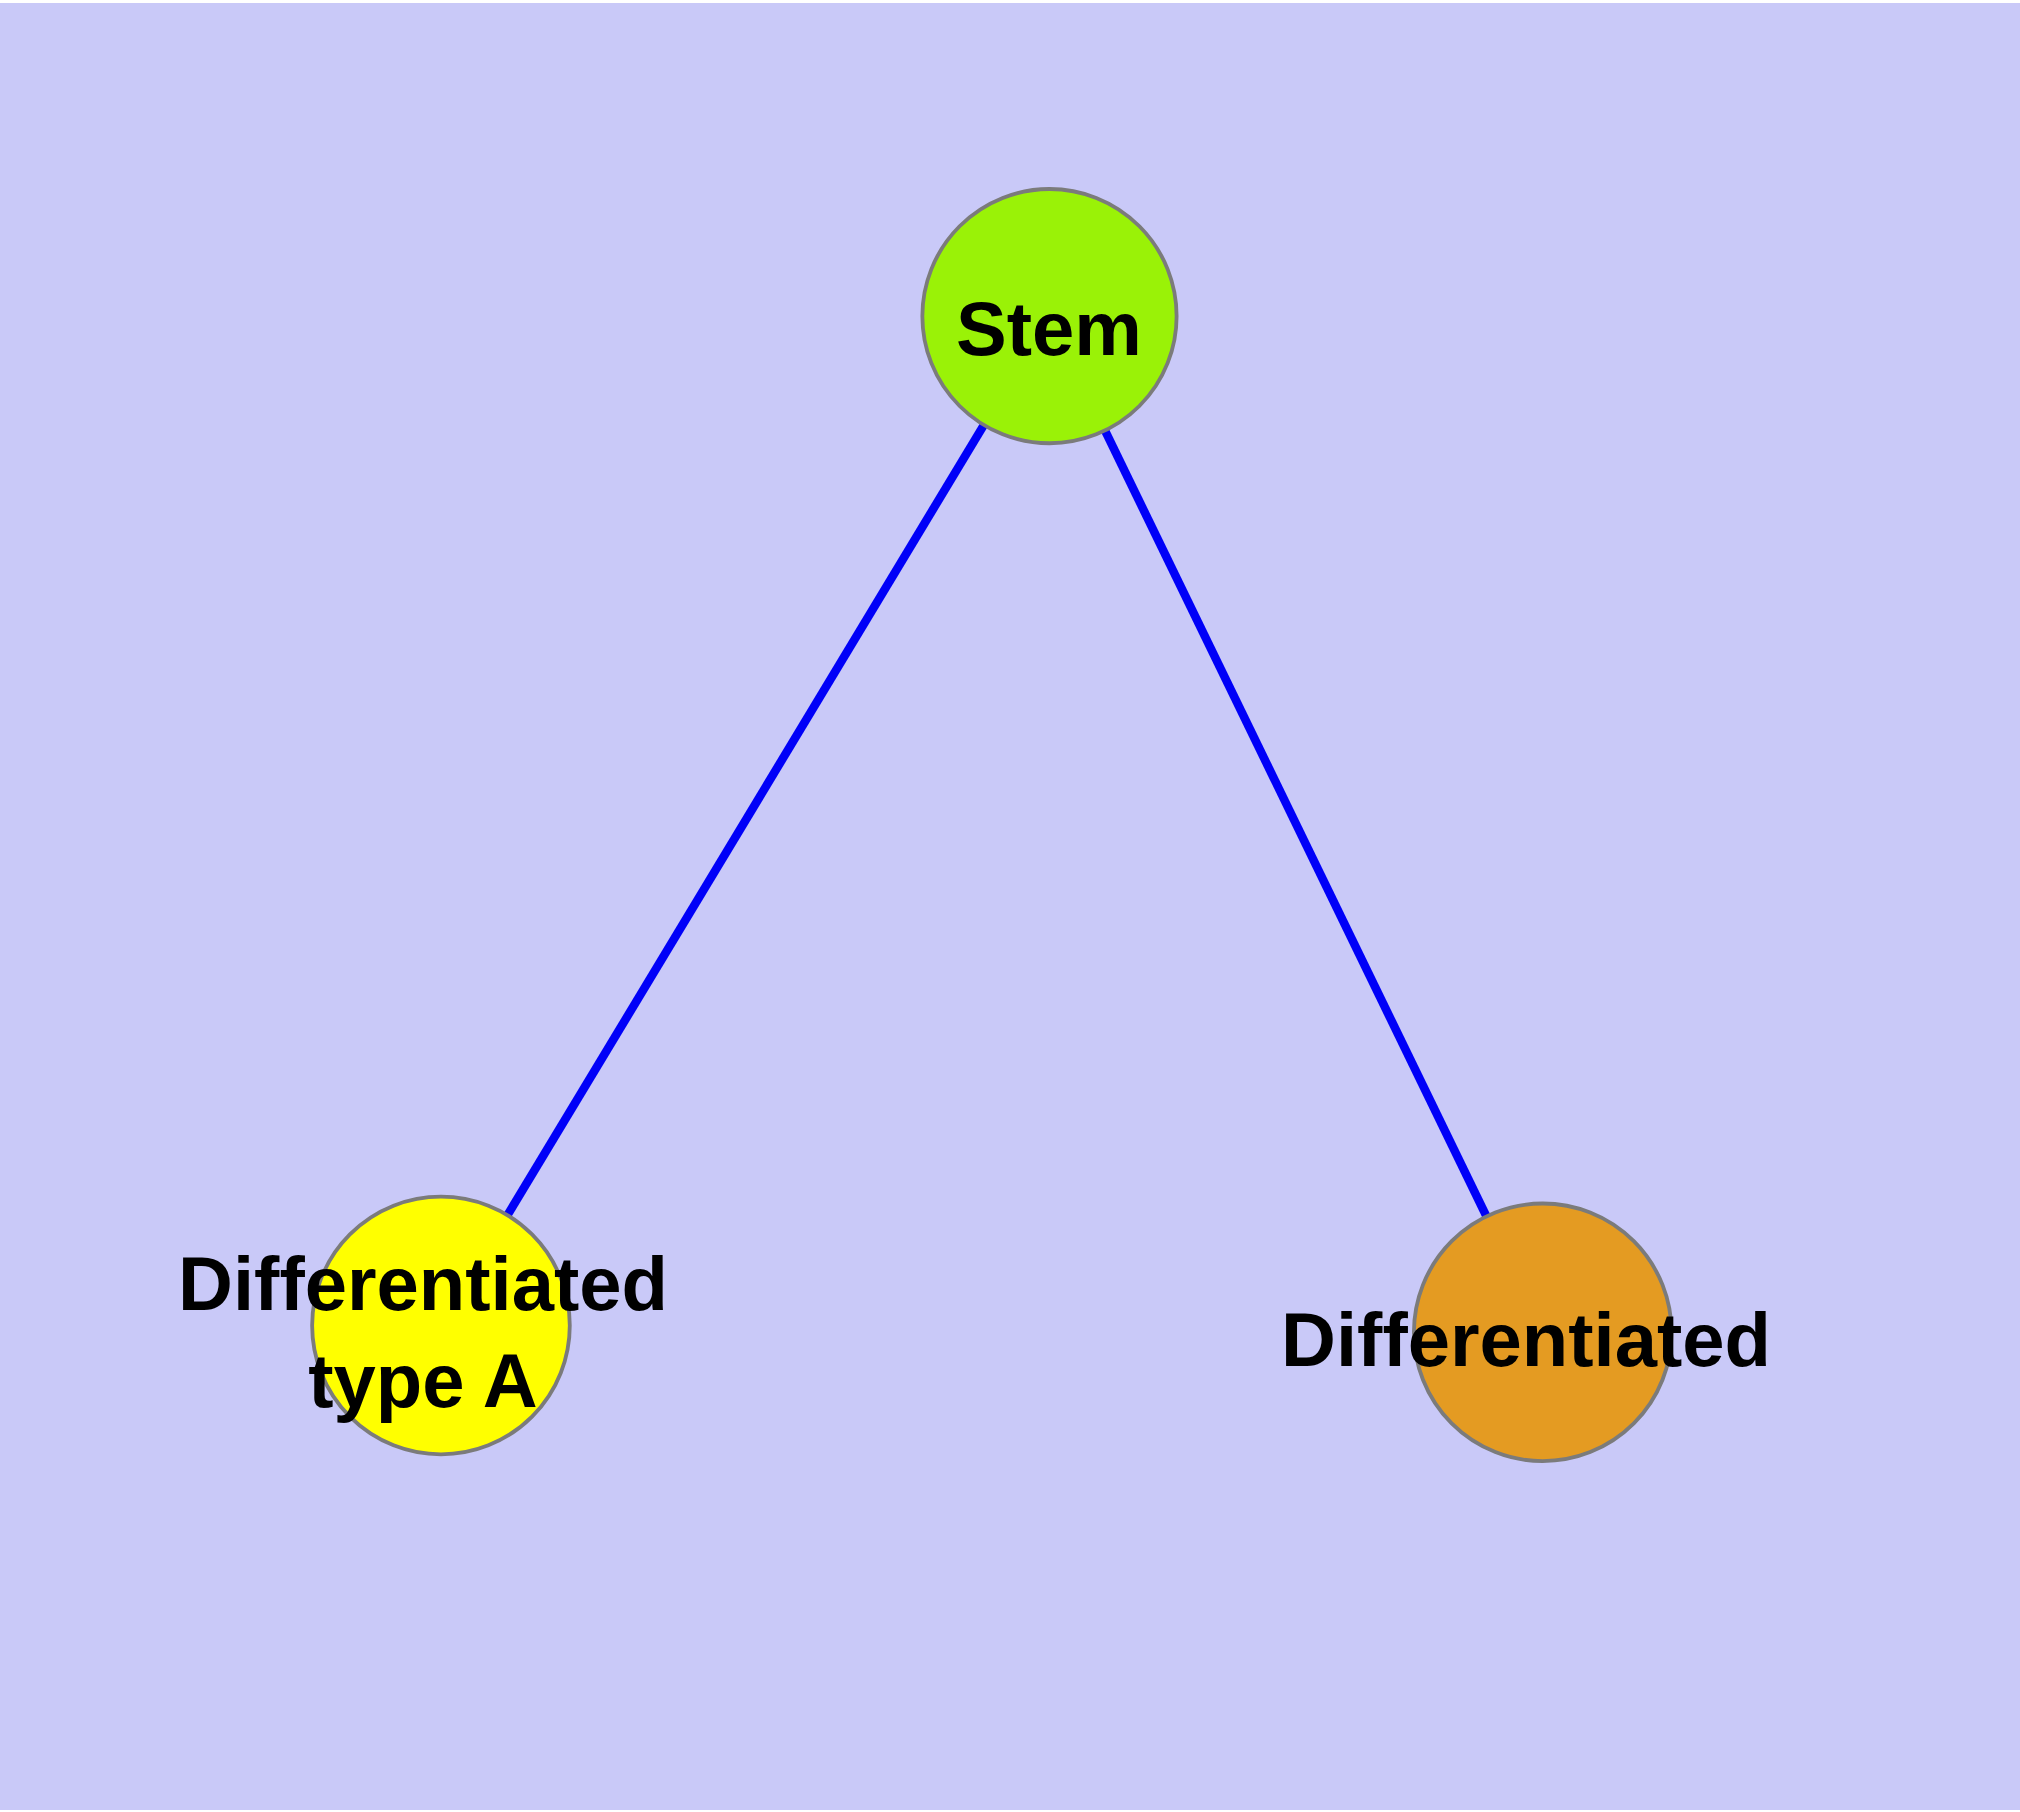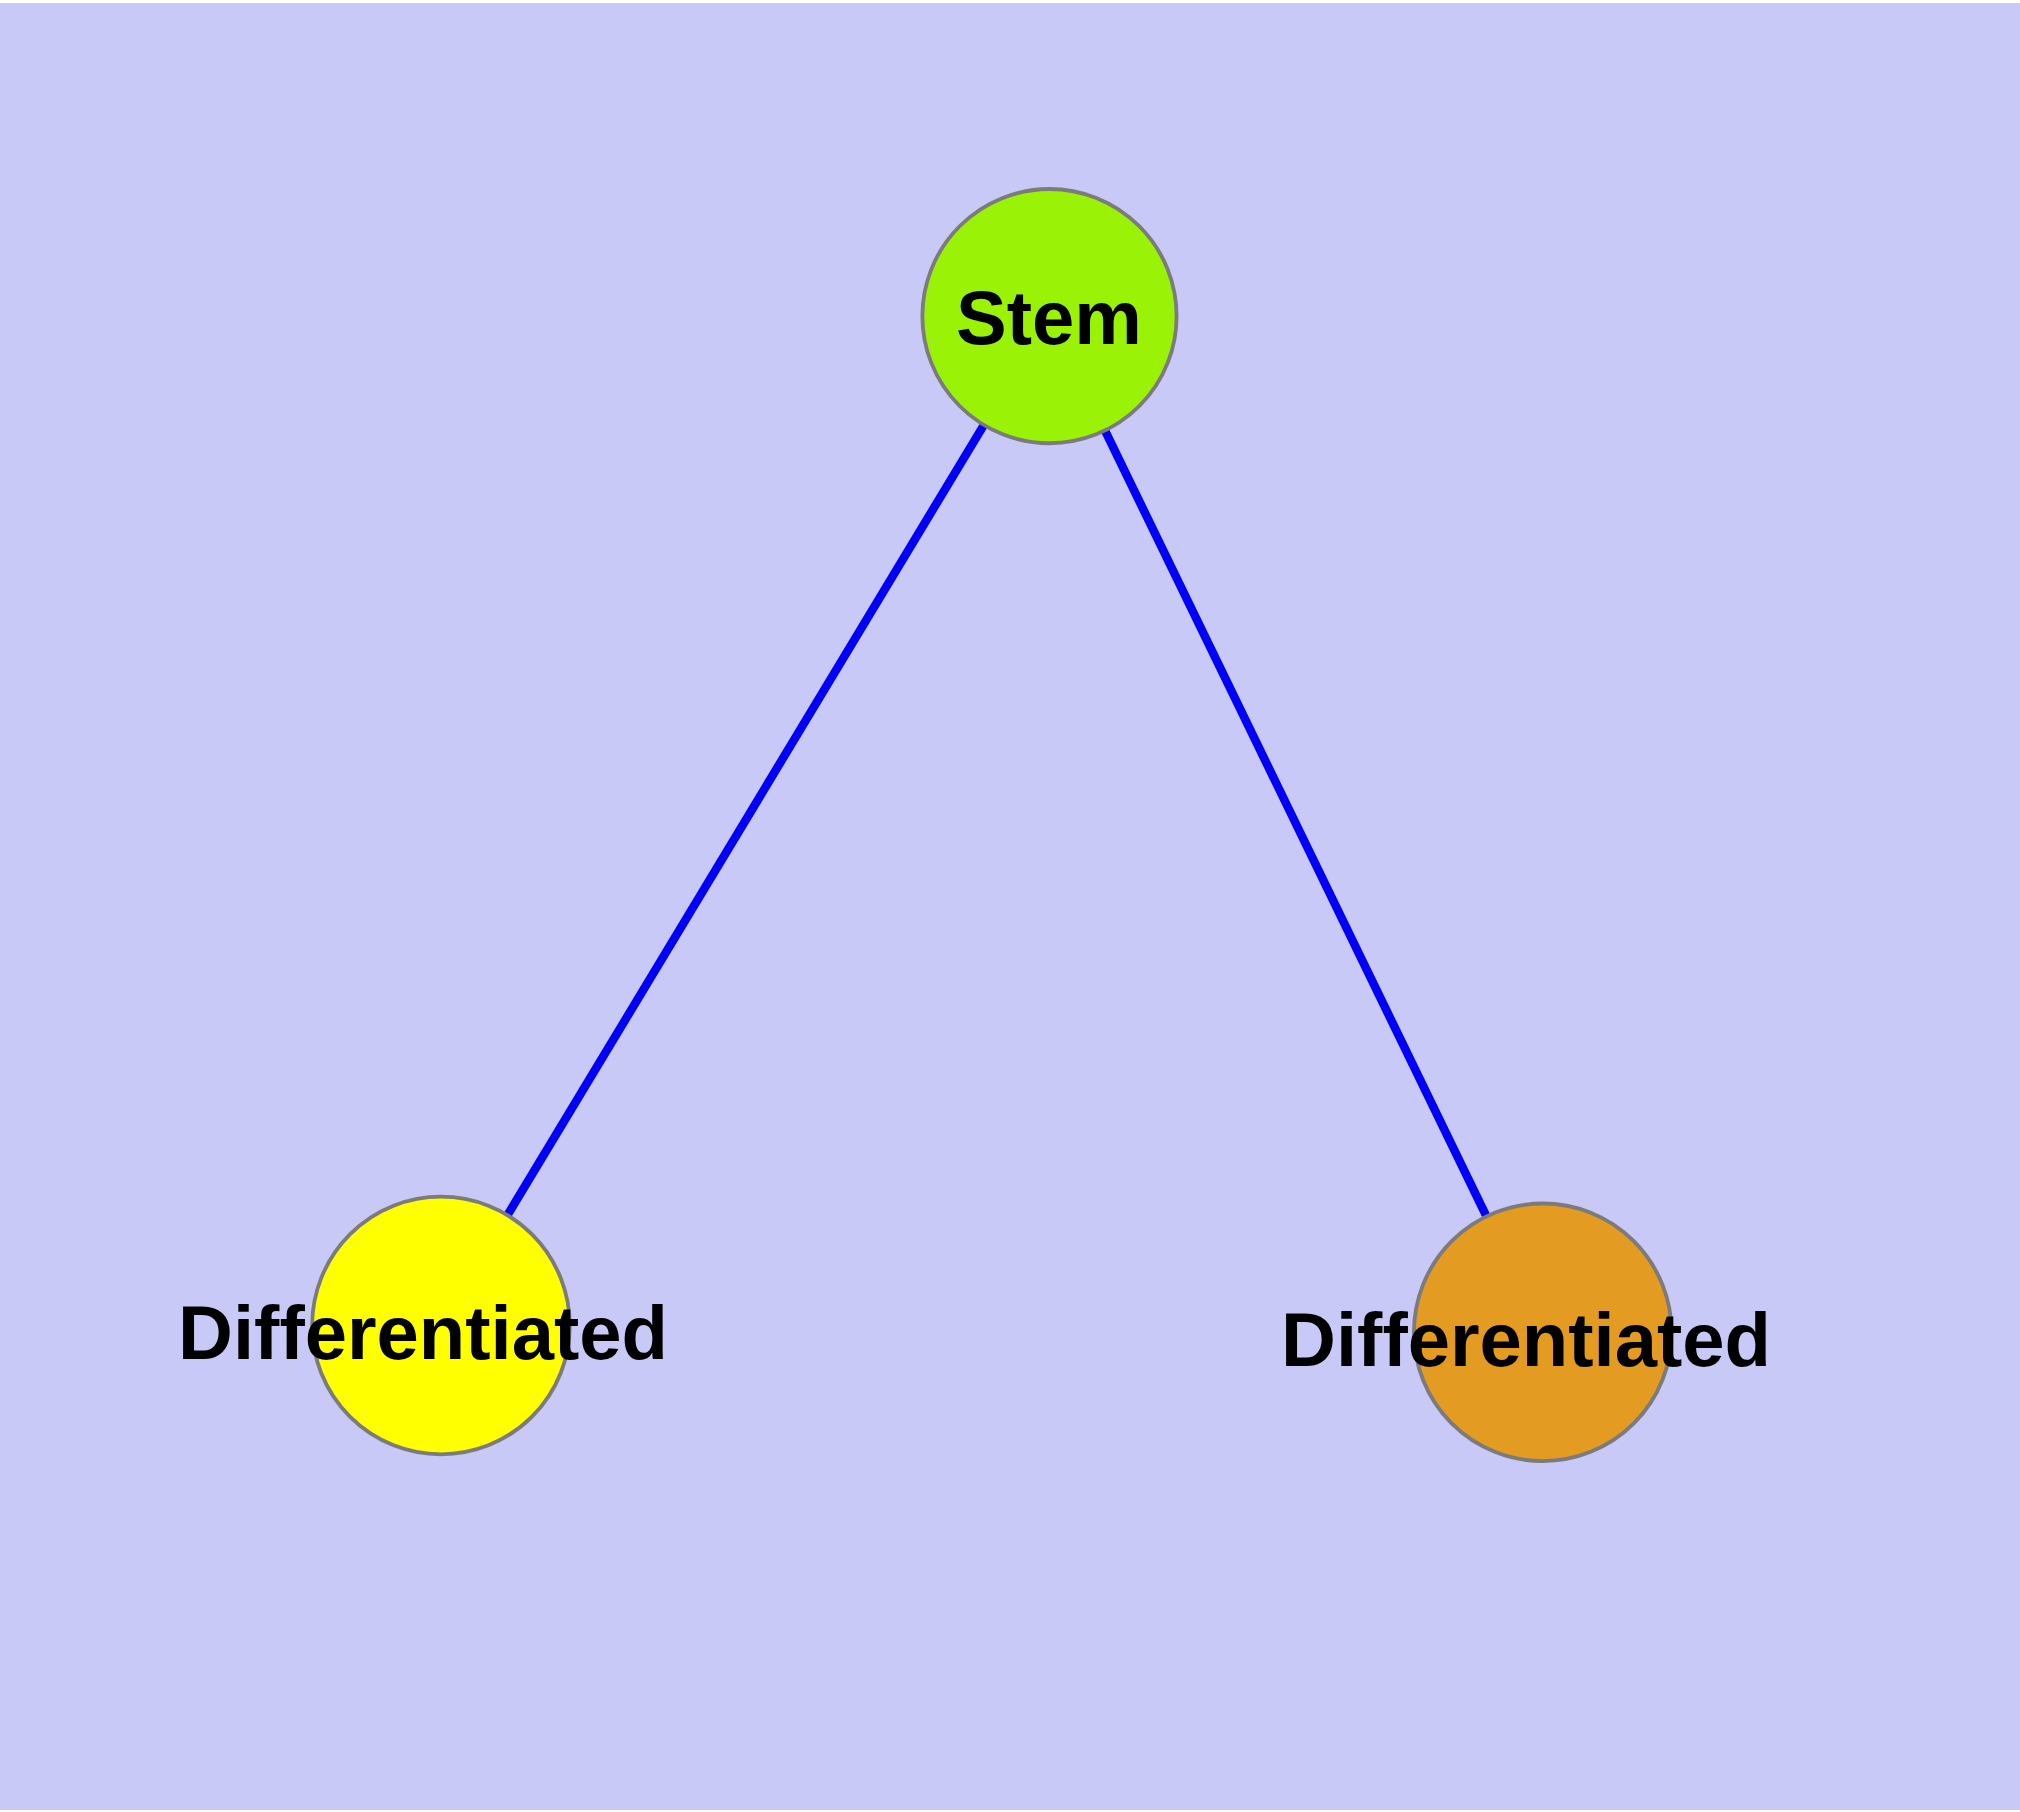--- a/index.html
+++ b/index.html
@@ -60,25 +60,26 @@
 
   <svg class="graph" viewBox="0 0 2384 2138">
     <line class="edge" x1="1238" y1="373" x2="520" y2="1564" stroke="#0000f8"></line>
     <line class="edge" x1="1238" y1="373" x2="1820" y2="1572" stroke="#0000f8"></line>
 
     <circle class="node-circle" cx="1238" cy="373" r="150" fill="#9af207"></circle>
     <circle class="node-circle" cx="520" cy="1564" r="152" fill="#ffff00"></circle>
     <circle class="node-circle" cx="1820" cy="1572" r="152" fill="#e49b22"></circle>
   </svg>
 
-  <div class="node-label" style="left: 1049px; top: 317px;">
+  <div class="node-label" style="left: 1049px; top: 328px;">
     <span>Stem</span>
   </div>
 
   <div class="node-label" style="left: 423px; top: 1332px;">
     <span>Differentiated</span>
+    <span>type A</span>
   </div>
 
   <div class="node-label" style="left: 1526px; top: 1339px;">
     <span>Differentiated</span>
   </div>
 </div>
 
 
 </body></html>

